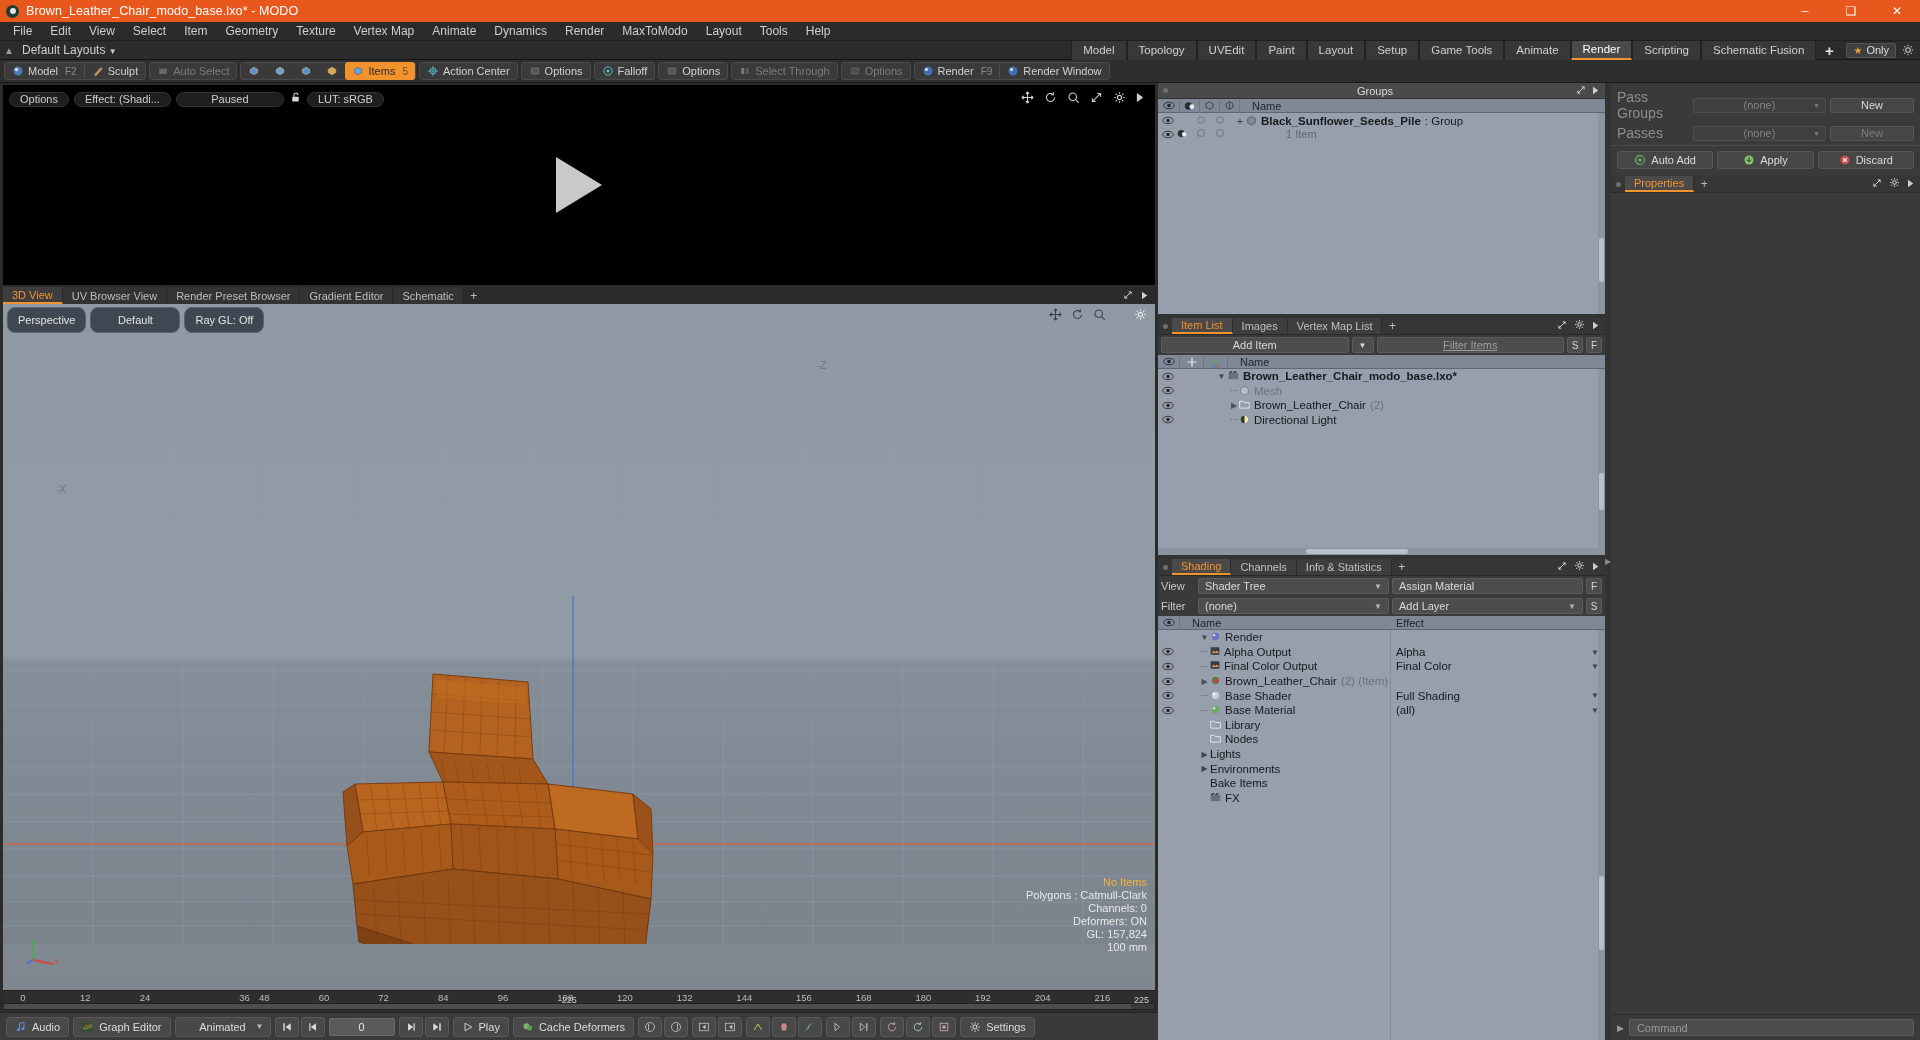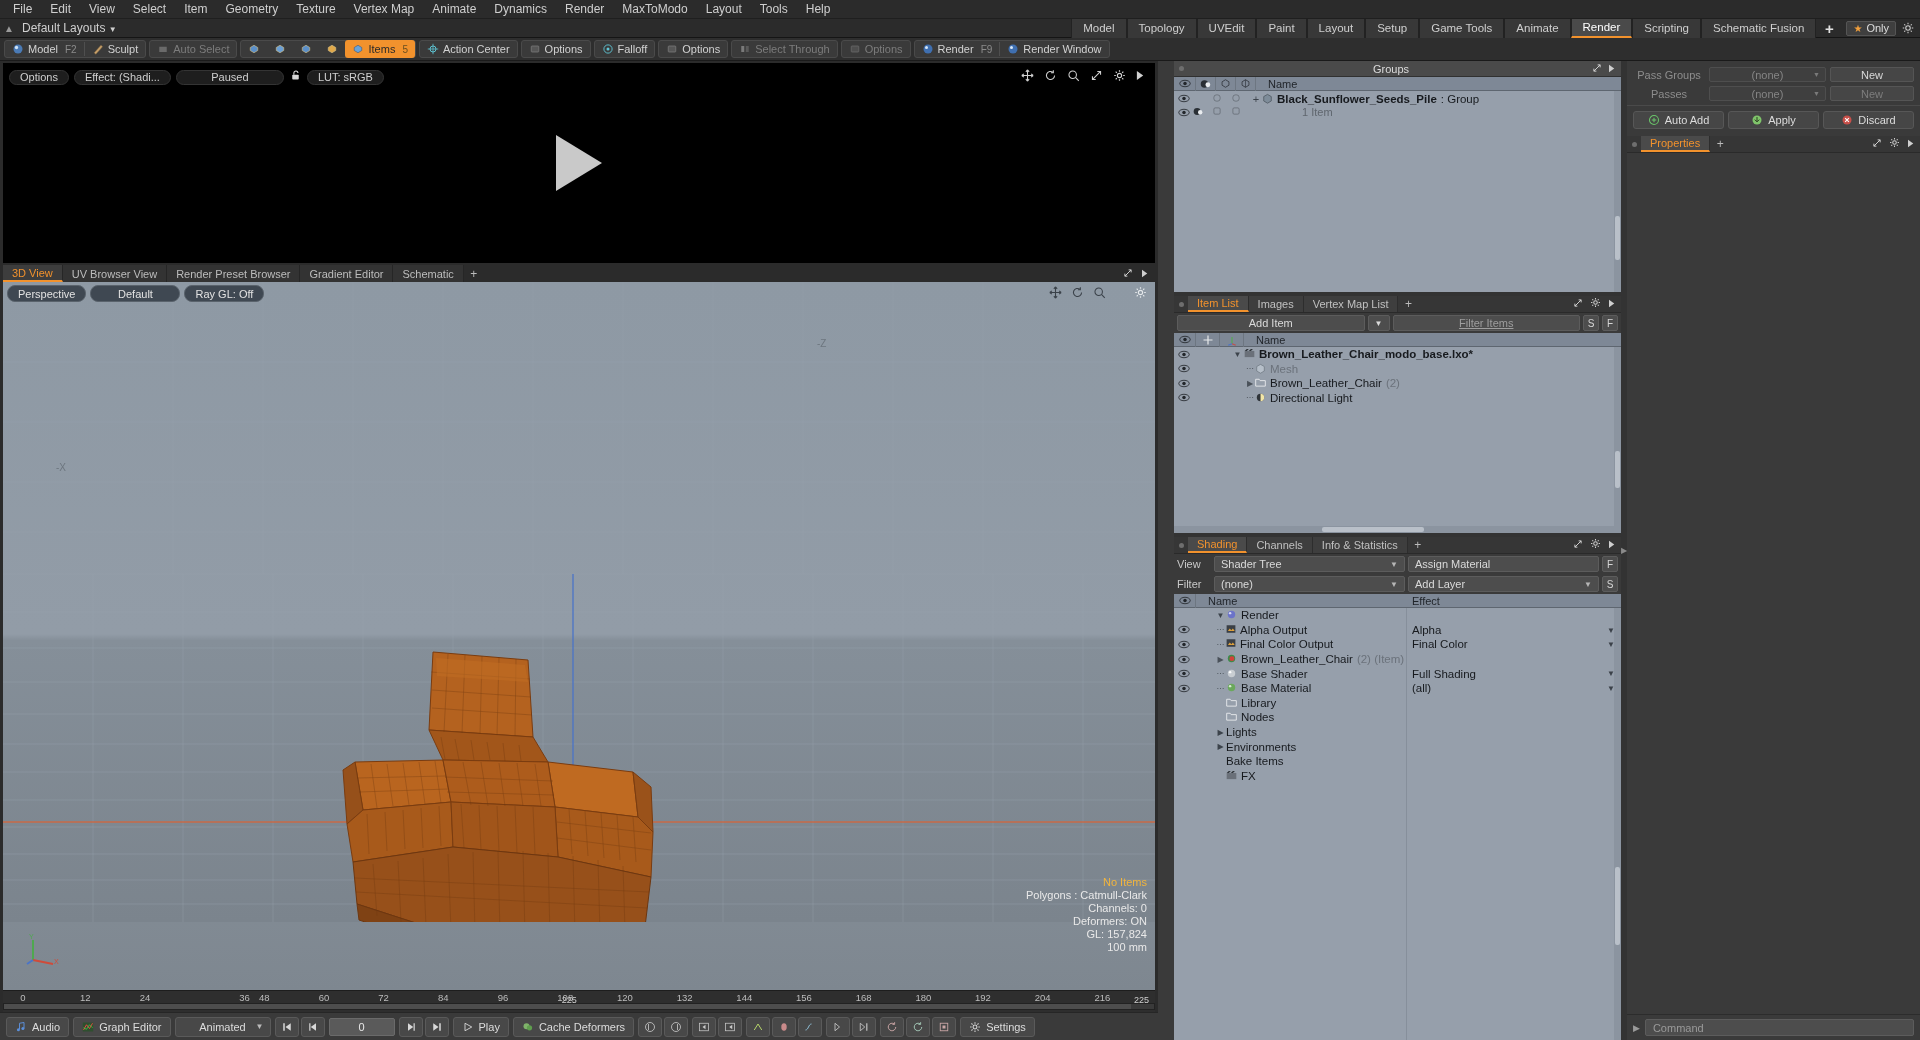--- a/index.html
+++ b/index.html
@@ -104,21 +104,21 @@
   .vtab.active{ color:#f2922d; background:#3d3d3d; border-bottom:2px solid #f2922d;}
   .vtab-plus{ width:20px; display:flex;align-items:center;justify-content:center;color:#bbb;}
   .vtab-right{ margin-left:auto; display:flex; align-items:center; gap:8px; padding-right:6px;}
 
   
   .viewport {
     flex:1; margin:0 3px; position:relative; overflow:hidden;
     background:linear-gradient(180deg,#8e99a4 0%, #97a2ad 38%, #8b959f 55%, #7e8790 100%);
   }
   .vp-toolrow{ position:absolute; top:3px; left:4px; display:flex; gap:4px; z-index:4;}
-  .vbtn{ background:#3f4852; border:1px solid #5a636c; border-radius:8px; height:17px; padding:0 10px;
+  .vbtn{ background:#3f4852; border:1px solid #5a636c; border-radius:8px; height:26px; padding:0 10px;
          display:flex;align-items:center;font-size:11px;color:#e2e2e2;}
   .vp-icons{ position:absolute; top:4px; right:8px; display:flex; gap:9px; align-items:center; z-index:4;}
   .vp-grid{ position:absolute; inset:0; }
   .vp-stats{
     position:absolute; right:8px; bottom:36px; text-align:right; font-size:11px;
     color:#e9e9e9; line-height:13px; z-index:3;
   }
   .vp-stats .noitems{ color:#f2b53d; }
   .axis-gizmo{ position:absolute; left:22px; bottom:24px; z-index:4;}
 
@@ -148,21 +148,21 @@
     background:#5a5a5a; border:1px solid #6a6a6a; border-radius:2px; height:18px; width:66px;
     display:flex;align-items:center;justify-content:center; font-size:11px; color:#e8e8e8;
   }
   .selbox{
     background:#484848;border:1px solid #5a5a5a;border-radius:3px;height:20px;width:96px;
     display:flex;align-items:center;justify-content:center;font-size:11px;color:#dcdcdc;position:relative;
   }
   .selbox .car{ position:absolute; right:6px; font-size:8px; color:#bbb;}
 
   
-  .rightdock{ flex:1; display:flex; min-width:0; background:#3a3a3a;padding-left:16px;}
+  .rightdock{ flex:1; display:flex; min-width:0; background:#3a3a3a;}
   .dockcol{ width:447px; flex:0 0 447px; display:flex; flex-direction:column; background:#3a3a3a; }
   .farcol{ flex:1; display:flex; flex-direction:column; background:#3a3a3a; }
 
   .panel{ display:flex; flex-direction:column; min-height:0; }
   .panel-hdr{
     height:16px; flex:0 0 16px; background:#4a4a4a; display:flex; align-items:center;
     font-size:11px; color:#dcdcdc; position:relative; border-bottom:1px solid #303030;
   }
   .hdr-dot{ width:5px;height:5px;border-radius:50%;background:#6e6e6e;margin-left:5px;margin-right:6px;}
   .hdr-title{ flex:1; text-align:center; }
@@ -209,21 +209,21 @@
   .eff{ position:absolute; left:238px; font-size:11.5px; color:#171a1e;}
   .eff-caret{ position:absolute; right:6px; top:3px; font-size:8px; color:#3b4149;}
   .colsplit{ position:absolute; top:0; bottom:0; left:232px; width:1px; background:#868f9b;}
   .scrollv{ position:absolute; right:0; top:0; bottom:0; width:7px; background:#8b94a0;}
   .scrollv .th{ position:absolute; left:1px; right:1px; background:#b9c0c9; border-radius:2px;}
   .scrollh{ position:absolute; left:0; right:0; bottom:0; height:7px; background:#8b94a0;}
   .scrollh .th{ position:absolute; top:1px; bottom:1px; background:#b9c0c9; border-radius:2px;}
 
   
   .fr-row{ display:flex; align-items:center; gap:4px; padding:2px 6px; }
-  .fr-lbl{ font-size:11px; color:#8d8d8d; text-align:center; width:72px; }
+  .fr-lbl{ font-size:14px; color:#8d8d8d; text-align:left; width:72px; }
   .fr-sel{
     flex:1; background:#3f3f3f; border:1px solid #4e4e4e; border-radius:2px; height:15px;
     display:flex;align-items:center;justify-content:center;font-size:11px;color:#858585;position:relative;
   }
   .fr-sel .car{ position:absolute; right:5px; font-size:7px; color:#7a7a7a;}
   .fr-new{ width:84px; height:15px; background:#464646; border:1px solid #555; border-radius:2px;
            display:flex;align-items:center;justify-content:center;font-size:11px;color:#d8d8d8;}
   .fr-new.dim{ color:#7d7d7d; }
   .fr-btnrow{ display:flex; gap:4px; padding:5px 6px 4px 6px; border-top:1px solid #4a4a4a; margin-top:2px;}
   .fr-btn{
@@ -240,20 +240,31 @@
   }
   .dockedge{ width:6px; background:#333; flex:0 0 6px; display:flex;align-items:center;justify-content:center;
              color:#8a8a8a; font-size:8px;}
   .vsplit{ height:4px; background:#333; flex:0 0 4px;}
 </style>
 </head>
 <body>
 
 <div class="app">
 
+  <div class="titlebar">
+    <div class="tb-logo">
+        <span></span>
+      </div>
+    <div class="tb-title">Brown_Leather_Chair_modo_base.lxo* - MODO</div>
+    <div class="tb-ctrls">
+      <div class="tb-btn">–</div>
+      <div class="tb-btn">❑</div>
+      <div class="tb-btn close">✕</div>
+    </div>
+  </div>
 
   <div class="menubar" id="menubar">
       <div class="menuitem">File</div>
       <div class="menuitem">Edit</div>
       <div class="menuitem">View</div>
       <div class="menuitem">Select</div>
       <div class="menuitem">Item</div>
       <div class="menuitem">Geometry</div>
       <div class="menuitem">Texture</div>
       <div class="menuitem">Vertex Map</div>

